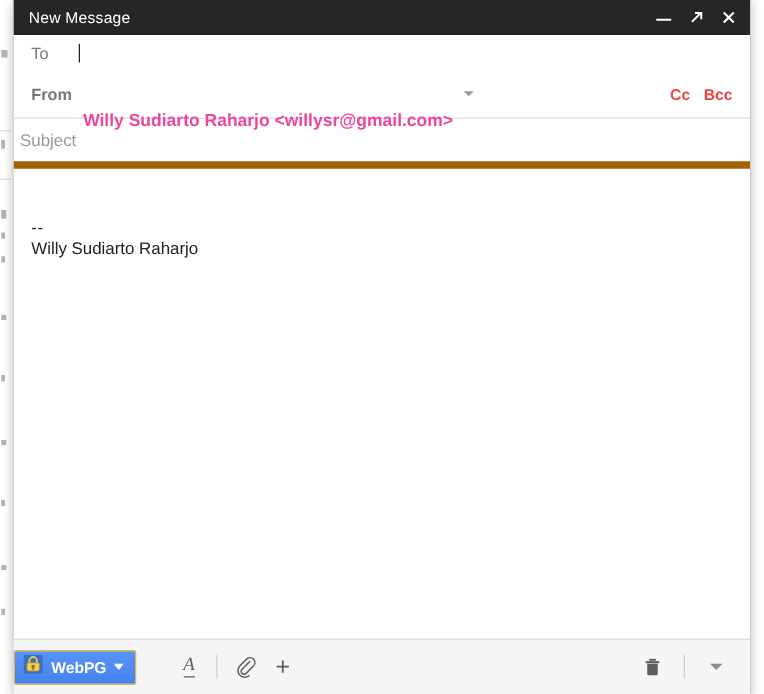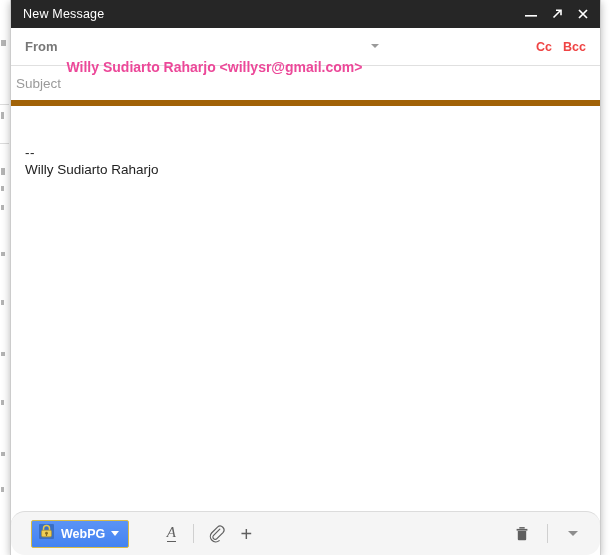--- a/index.html
+++ b/index.html
@@ -189,23 +189,22 @@
   #sig-dashes { letter-spacing: .5px; }
 
   
   #toolbar {
     height: 44px;
     min-height: 44px;
     background: #f5f5f5;
     border-top: 1px solid #dcdcdc;
     display: flex;
     align-items: center;
-    padding: 0 12px 0 20px;
-    box-sizing: border-box;
-    border-radius: 14px;
+    padding: 0 12px 0 0;
+    box-sizing: border-box;
   }
   #webpg-button {
     height: 28px;
     background: linear-gradient(#5b93f5, #4383f2);
     border: 1px solid #d8bb49;
     border-radius: 2px;
     display: flex;
     align-items: center;
     gap: 6px;
     padding: 0 9px 0 6px;
@@ -309,20 +308,24 @@
         </svg>
       </span>
       <span class="win-btn" title="Save &amp; close">
         <svg width="14" height="14" viewBox="0 0 14 14">
           <path d="M3 3 L11 11 M11 3 L3 11" stroke="#ffffff" stroke-width="1.7" fill="none"></path>
         </svg>
       </span>
     </div>
   </div>
 
+  <div id="to-row">
+    <span class="field-label" id="to-label">To</span>
+    <span id="to-caret"></span>
+  </div>
 
   <div id="from-row">
     <span class="field-label" id="from-label">From</span>
     <span id="from-value">Willy Sudiarto Raharjo &lt;willysr@gmail.com&gt;</span>
     <span class="caret-down"></span>
     <span id="ccbcc">
       <span>Cc</span>
       <span>Bcc</span>
     </span>
   </div>

